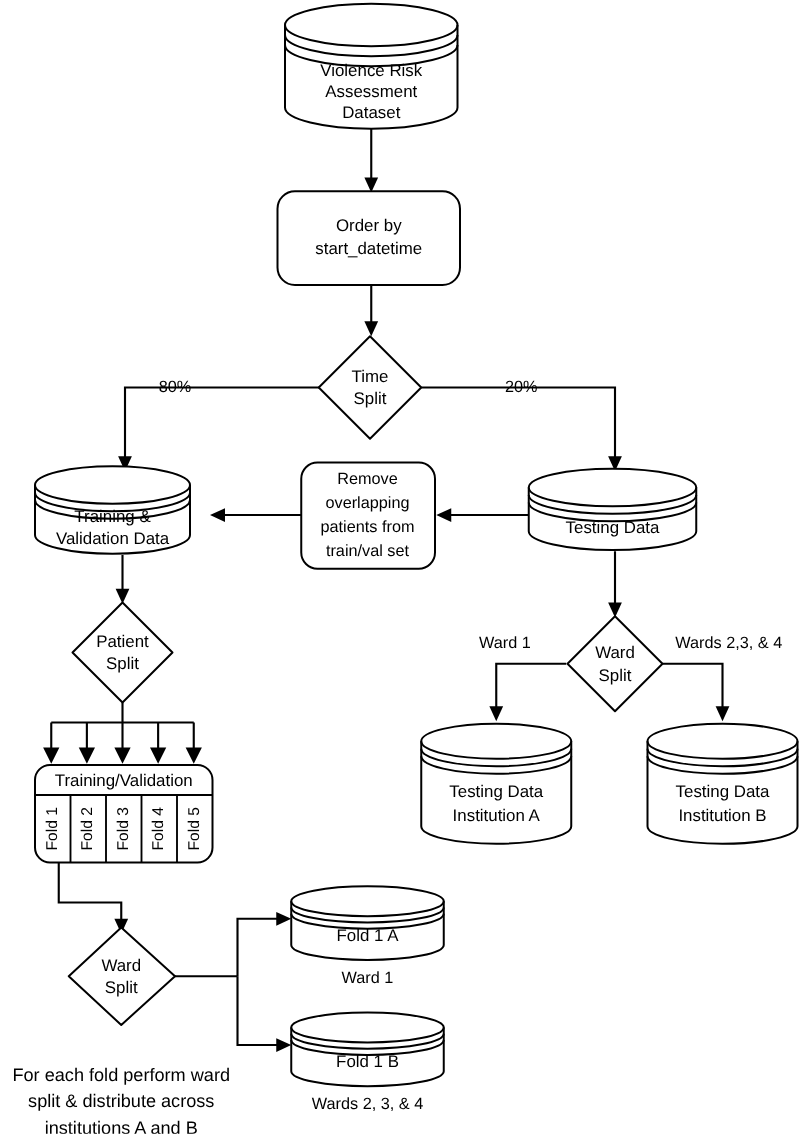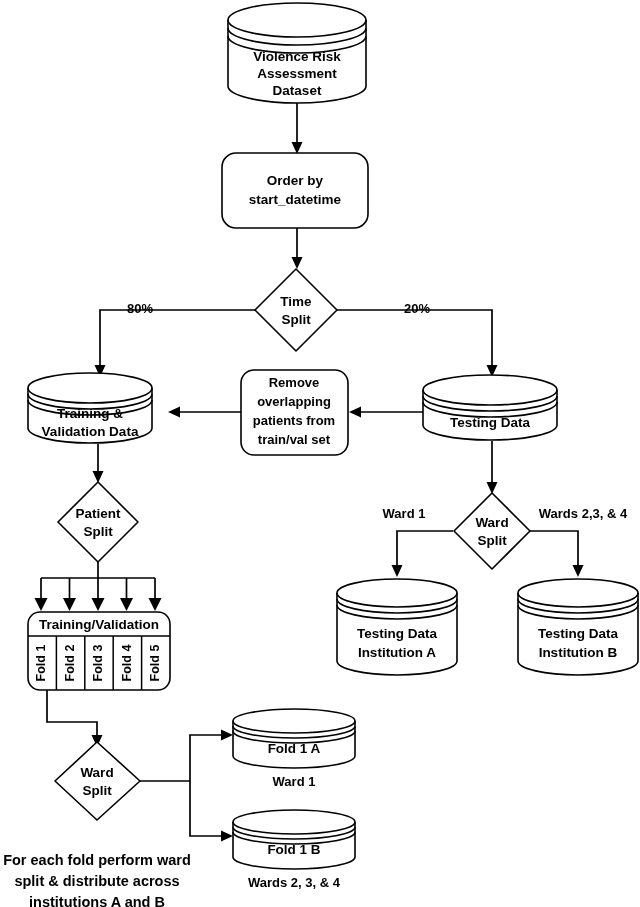--- a/index.html
+++ b/index.html
@@ -11,21 +11,20 @@
   body {
     width: 640px;
     height: 907px;
     font-family: "Liberation Sans", sans-serif;
     overflow: hidden;
   }
   #flow-root {
     position: relative;
     width: 531px;
     height: 907px;
-    font-weight: bold;
   }
   svg#flowchart {
     display: block;
     width: 640px;
     height: 907px;
   }
   .shape-stroke {
     fill: #ffffff;
     stroke: #000000;
     stroke-width: 1.6;

